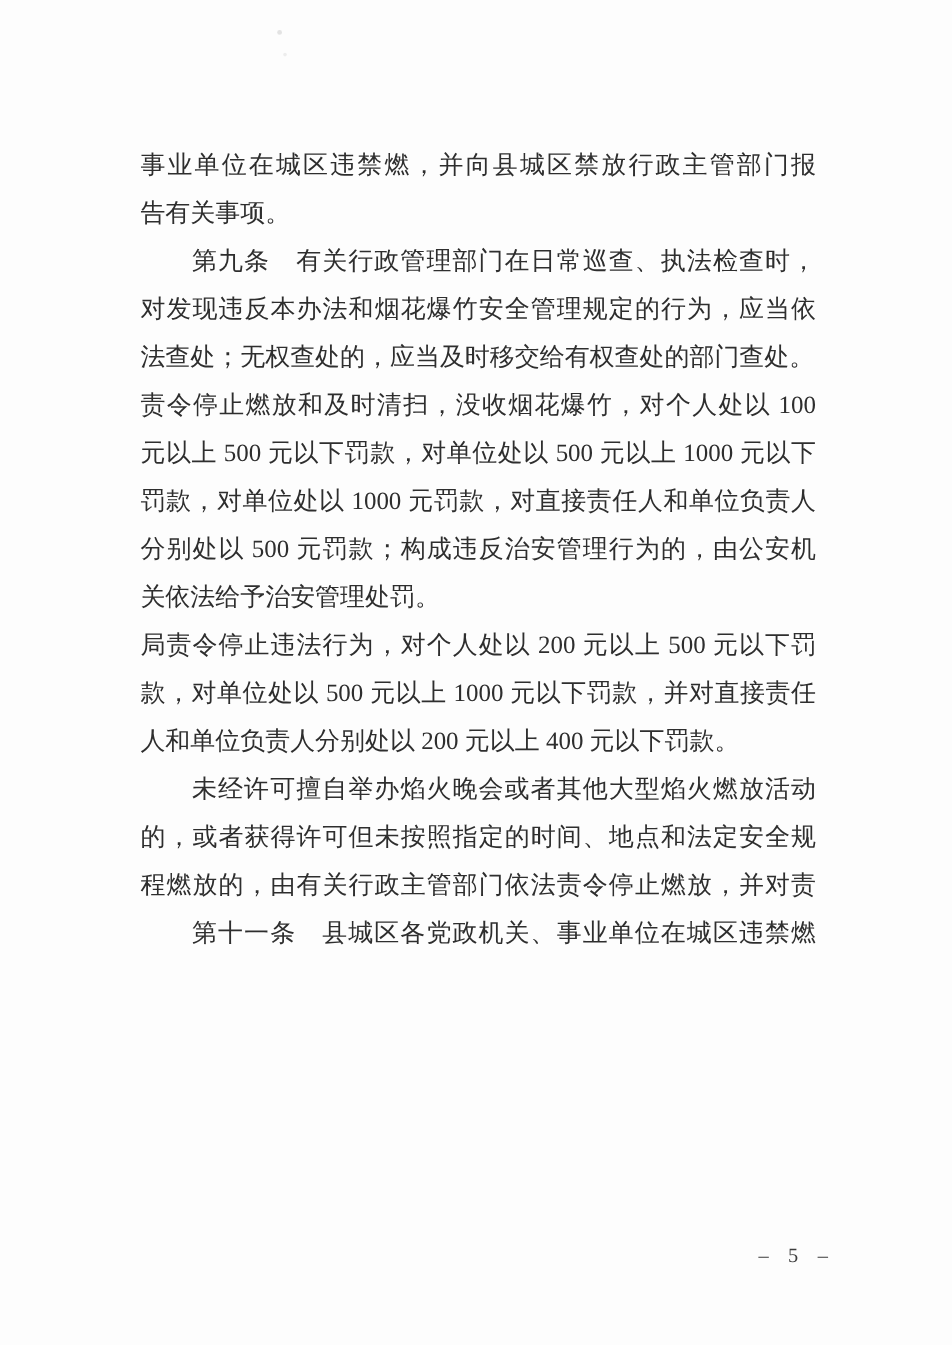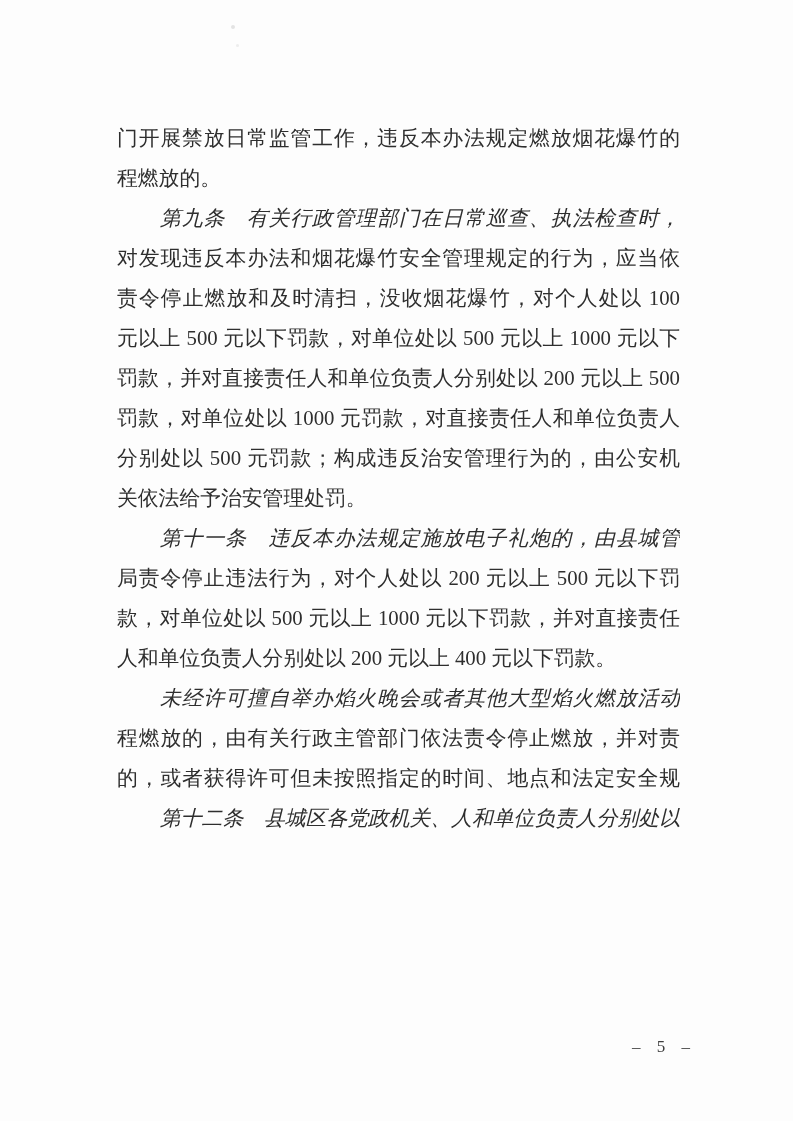--- a/index.html
+++ b/index.html
@@ -30,21 +30,20 @@
     height: 40px;
     line-height: 40px;
     font-size: 20.8px;
     text-align: justify;
     text-align-last: justify;
     overflow: hidden;
     white-space: normal;
   }
   .line.indent {
     text-indent: 43px;
-    font-style: italic;
   }
   .line.end {
     text-align-last: left;
   }
   .footer-page-number {
     position: absolute;
     left: 626px;
     top: 1034px;
     width: 76px;
     height: 26px;
@@ -63,34 +62,33 @@
   .speck-2 { left: 236px; top: 44px; width: 3px; height: 3px; opacity: 0.6; }
 </style>
 </head>
 <body>
 
 <div class="page">
   <div class="scan-speck speck-1"></div>
   <div class="scan-speck speck-2"></div>
 
   <div class="content">
-      <div class="line">门开展禁放日常监管工作，违反本办法规定燃放烟花爆竹的</div>
-      <div class="line end">程燃放的。</div>
+      <div class="line">事业单位在城区违禁燃，并向县城区禁放行政主管部门报</div>
+      <div class="line end">告有关事项。</div>
       <div class="line indent">第九条　有关行政管理部门在日常巡查、执法检查时，</div>
       <div class="line">对发现违反本办法和烟花爆竹安全管理规定的行为，应当依</div>
+      <div class="line end">法查处；无权查处的，应当及时移交给有权查处的部门查处。</div>
       <div class="line">责令停止燃放和及时清扫，没收烟花爆竹，对个人处以 100</div>
       <div class="line">元以上 500 元以下罚款，对单位处以 500 元以上 1000 元以下</div>
-      <div class="line">罚款，并对直接责任人和单位负责人分别处以 200 元以上 500</div>
       <div class="line">罚款，对单位处以 1000 元罚款，对直接责任人和单位负责人</div>
       <div class="line">分别处以 500 元罚款；构成违反治安管理行为的，由公安机</div>
       <div class="line end">关依法给予治安管理处罚。</div>
-      <div class="line indent">第十一条　违反本办法规定施放电子礼炮的，由县城管</div>
       <div class="line">局责令停止违法行为，对个人处以 200 元以上 500 元以下罚</div>
       <div class="line">款，对单位处以 500 元以上 1000 元以下罚款，并对直接责任</div>
       <div class="line end">人和单位负责人分别处以 200 元以上 400 元以下罚款。</div>
       <div class="line indent">未经许可擅自举办焰火晚会或者其他大型焰火燃放活动</div>
+      <div class="line">的，或者获得许可但未按照指定的时间、地点和法定安全规</div>
       <div class="line">程燃放的，由有关行政主管部门依法责令停止燃放，并对责</div>
-      <div class="line">的，或者获得许可但未按照指定的时间、地点和法定安全规</div>
-      <div class="line indent">第十二条　县城区各党政机关、人和单位负责人分别处以</div>
+      <div class="line indent">第十一条　县城区各党政机关、事业单位在城区违禁燃</div>
     </div>
 
   <div class="footer-page-number">– 5 –</div>
 </div>
 
 </body></html>

